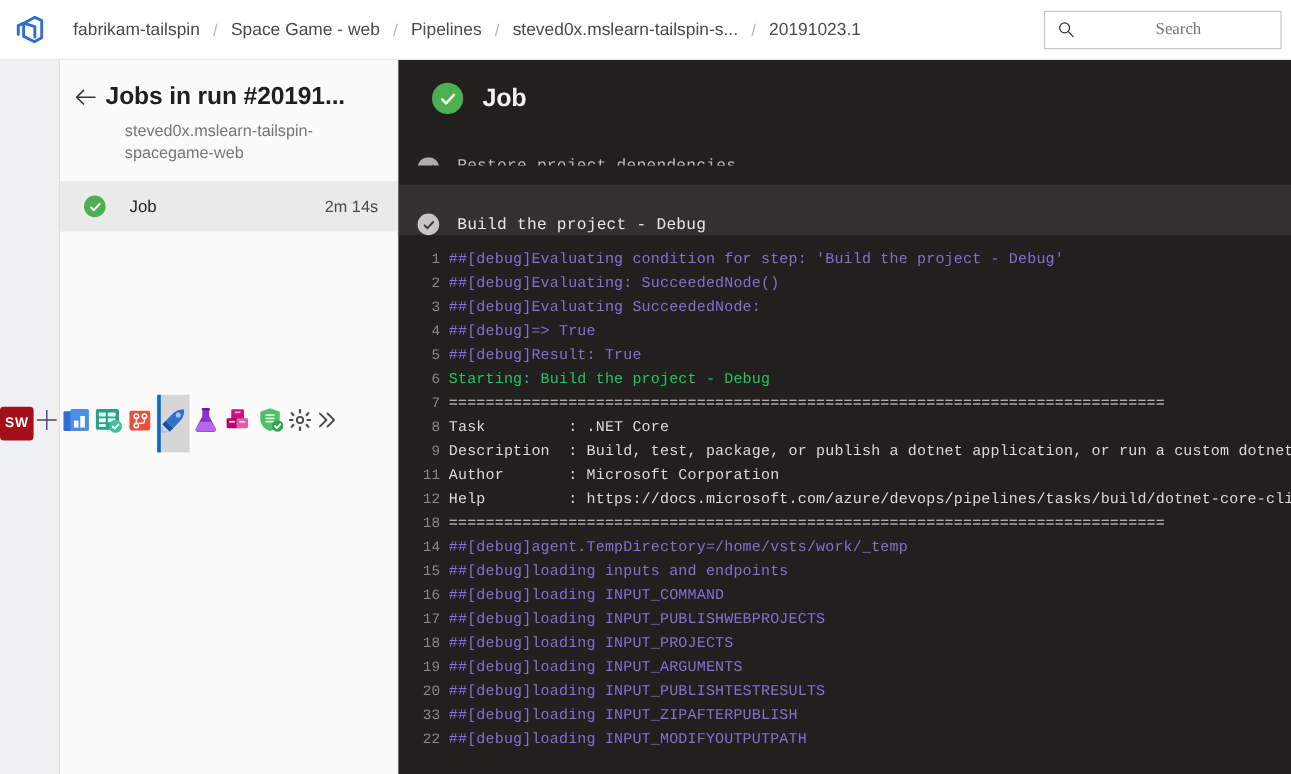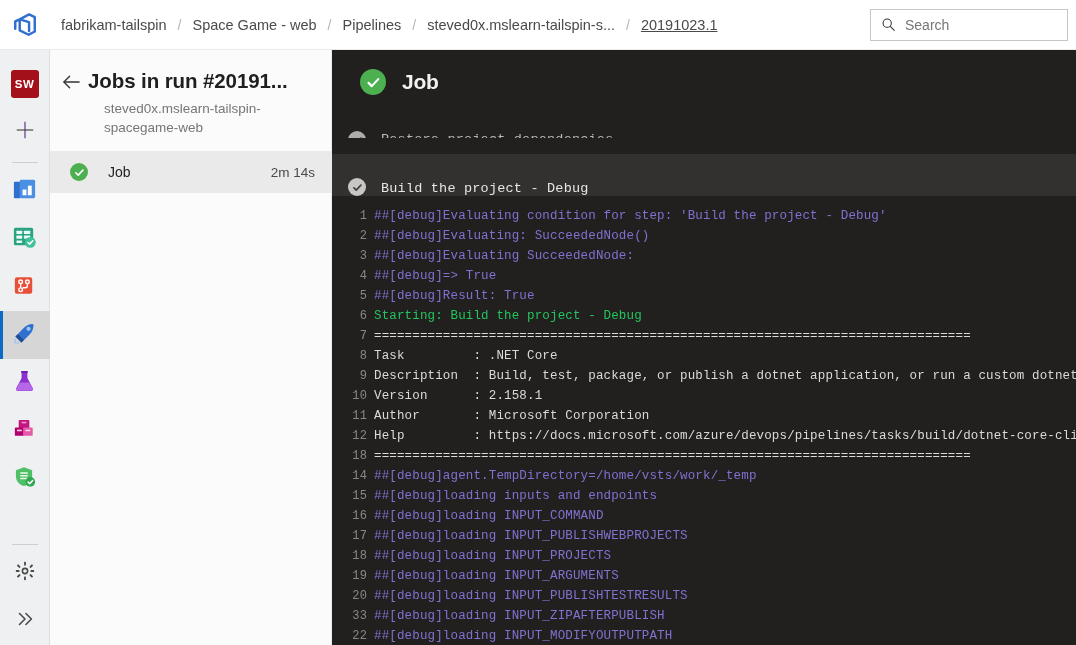--- a/index.html
+++ b/index.html
@@ -33,21 +33,21 @@
     min-width: 0;
     overflow: hidden;
     white-space: nowrap;
   }
   .crumb {
     font-size: 14.5px;
     color: #4a4a4a;
     cursor: pointer;
     padding: 2px 0;
   }
-  .crumb.last { color: #4a4a4a; text-decoration: underline; }
+  .crumb.last { color: #4a4a4a; }
   .crumb-sep {
     color: #b6b6b6;
     font-size: 14px;
     margin: 0 11px;
     user-select: none;
   }
   .search-wrap {
     flex: 0 0 auto;
     margin-right: 8px;
     margin-left: 14px;
@@ -56,36 +56,37 @@
     width: 198px; height: 32px;
     border: 1px solid #c8c6c4;
     background: #fff;
     display: flex; align-items: center;
     padding: 0 8px;
   }
   .searchbox .si { margin: 0 9px 0 2px; flex: 0 0 auto; display:flex; }
   .searchbox input {
     border: none; outline: none;
     font-size: 14px;
-    font-family: Liberation Sans, sans-serif;
+    font-family: Liberation Serif, serif;
     color: #323130;
     width: 100%;
     background: transparent;
+    text-align: center;
   }
   .searchbox input::placeholder { color: #767676; }
 
   
   .body-row { flex: 1 1 auto; display: flex; min-height: 0; }
 
   
   .rail {
     width: 50px; flex: 0 0 50px;
     background: #eff0f1;
     border-right: 1px solid #dfdfdf;
-    display: flex; flex-direction: column;
+    display: flex; flex-direction: row;
     align-items: center;
     padding-top: 10px;
     position: relative;
   }
   .rail-item {
     width: 50px; height: 48px;
     display: flex; align-items: center; justify-content: center;
     position: relative;
     cursor: pointer;
   }
@@ -483,21 +484,20 @@
         <div class="log-lines" id="log-lines">
             <div class="log-line"><span class="ln">1</span><span class="lt debug">##[debug]Evaluating condition for step: 'Build the project - Debug'</span></div>
             <div class="log-line"><span class="ln">2</span><span class="lt debug">##[debug]Evaluating: SucceededNode()</span></div>
             <div class="log-line"><span class="ln">3</span><span class="lt debug">##[debug]Evaluating SucceededNode:</span></div>
             <div class="log-line"><span class="ln">4</span><span class="lt debug">##[debug]=&gt; True</span></div>
             <div class="log-line"><span class="ln">5</span><span class="lt debug">##[debug]Result: True</span></div>
             <div class="log-line"><span class="ln">6</span><span class="lt ok">Starting: Build the project - Debug</span></div>
             <div class="log-line"><span class="ln">7</span><span class="lt plain">==============================================================================</span></div>
             <div class="log-line"><span class="ln">8</span><span class="lt plain">Task         : .NET Core</span></div>
             <div class="log-line"><span class="ln">9</span><span class="lt plain">Description  : Build, test, package, or publish a dotnet application, or run a custom dotnet command</span></div>
-            <div class="log-line"><span class="ln">10</span><span class="lt plain">Version      : 2.158.1</span></div>
             <div class="log-line"><span class="ln">11</span><span class="lt plain">Author       : Microsoft Corporation</span></div>
             <div class="log-line"><span class="ln">12</span><span class="lt plain">Help         : https://docs.microsoft.com/azure/devops/pipelines/tasks/build/dotnet-core-cli</span></div>
             <div class="log-line"><span class="ln">18</span><span class="lt plain">==============================================================================</span></div>
             <div class="log-line"><span class="ln">14</span><span class="lt debug">##[debug]agent.TempDirectory=/home/vsts/work/_temp</span></div>
             <div class="log-line"><span class="ln">15</span><span class="lt debug">##[debug]loading inputs and endpoints</span></div>
             <div class="log-line"><span class="ln">16</span><span class="lt debug">##[debug]loading INPUT_COMMAND</span></div>
             <div class="log-line"><span class="ln">17</span><span class="lt debug">##[debug]loading INPUT_PUBLISHWEBPROJECTS</span></div>
             <div class="log-line"><span class="ln">18</span><span class="lt debug">##[debug]loading INPUT_PROJECTS</span></div>
             <div class="log-line"><span class="ln">19</span><span class="lt debug">##[debug]loading INPUT_ARGUMENTS</span></div>
             <div class="log-line"><span class="ln">20</span><span class="lt debug">##[debug]loading INPUT_PUBLISHTESTRESULTS</span></div>

